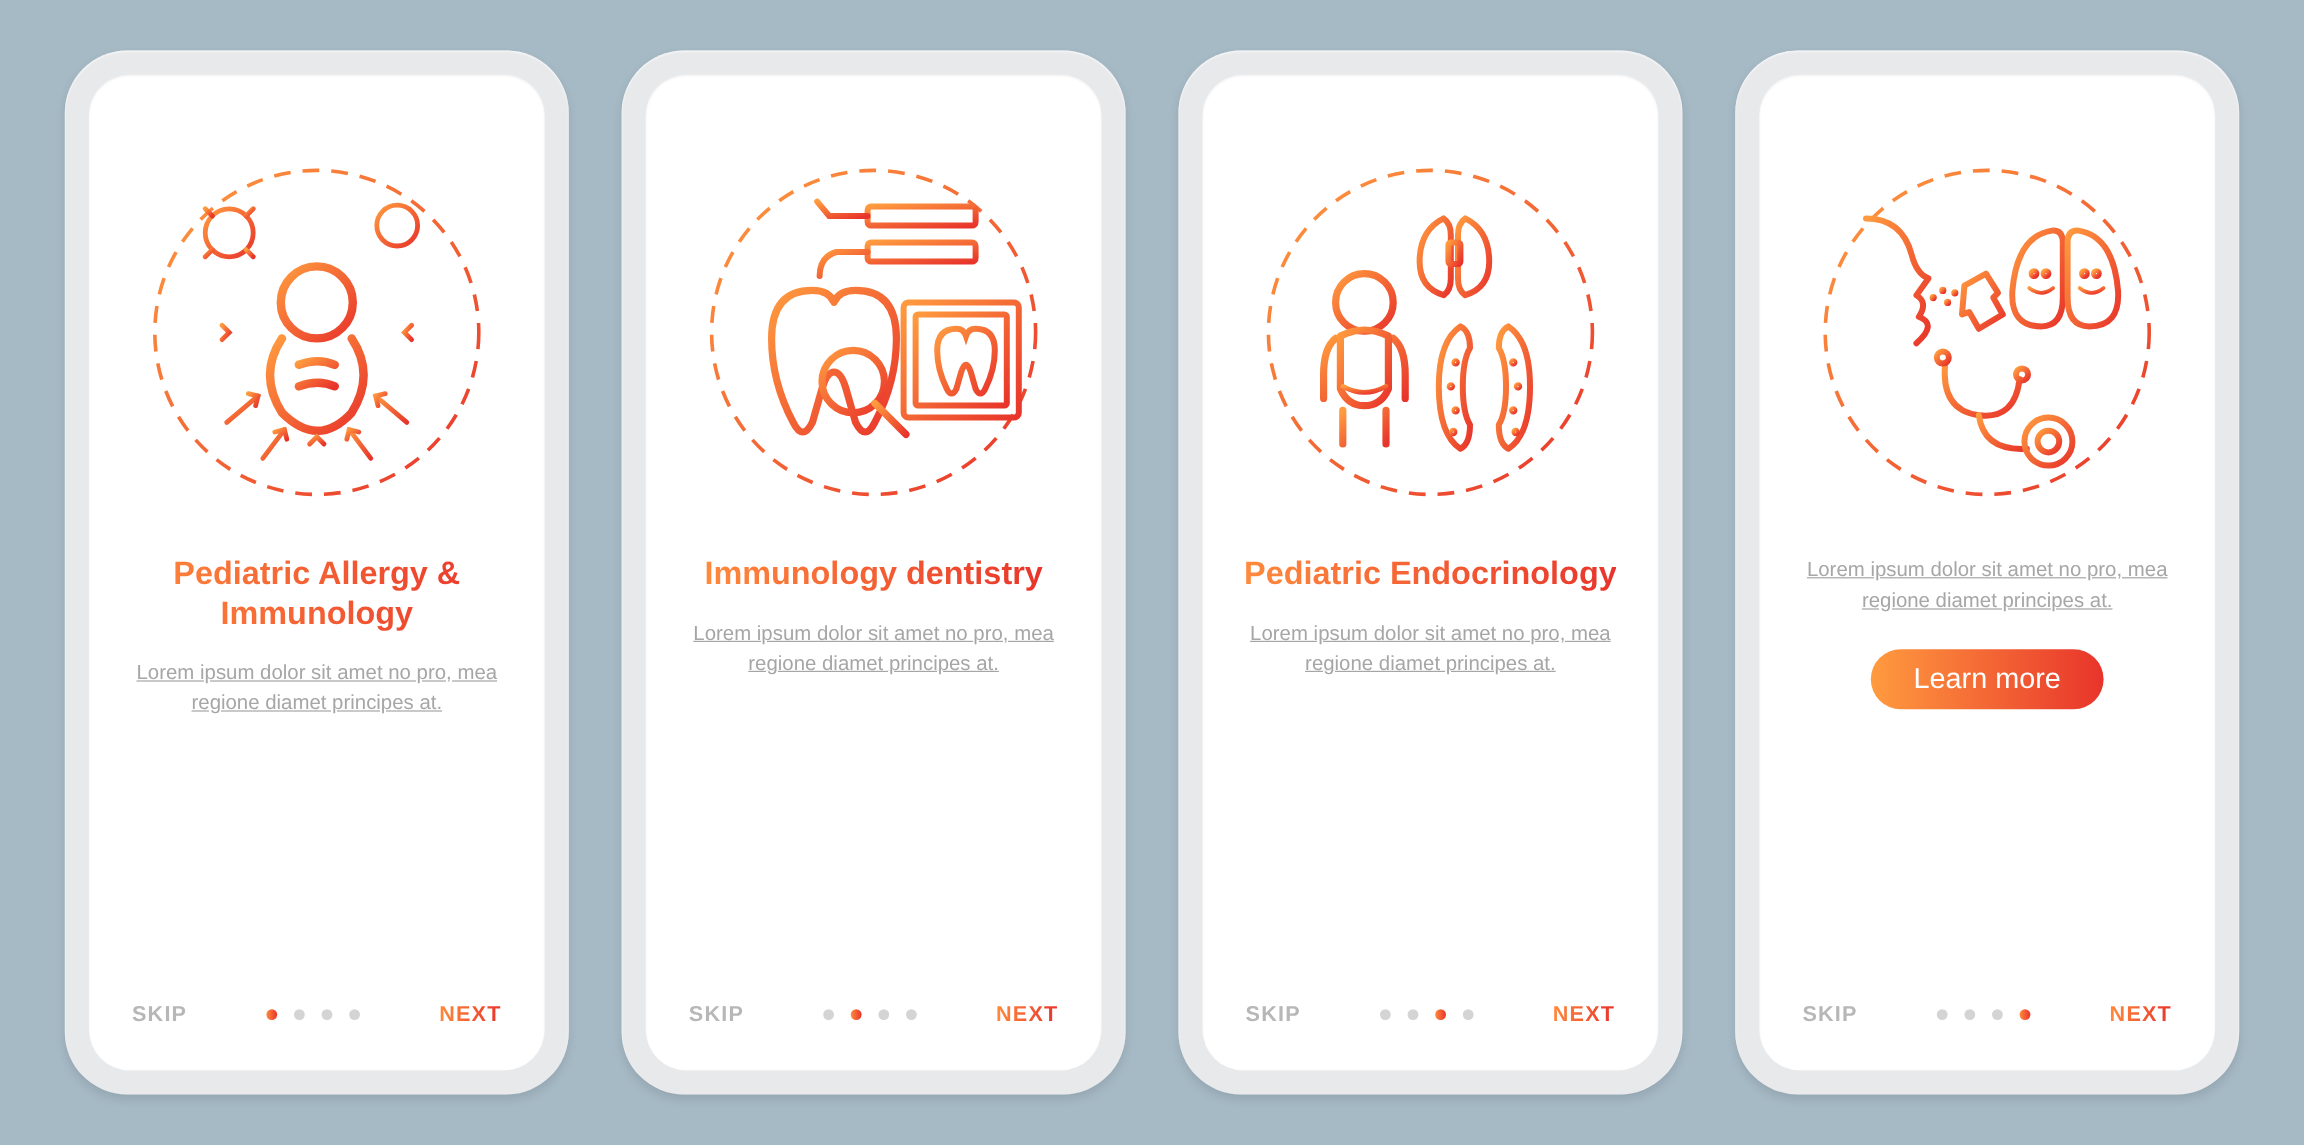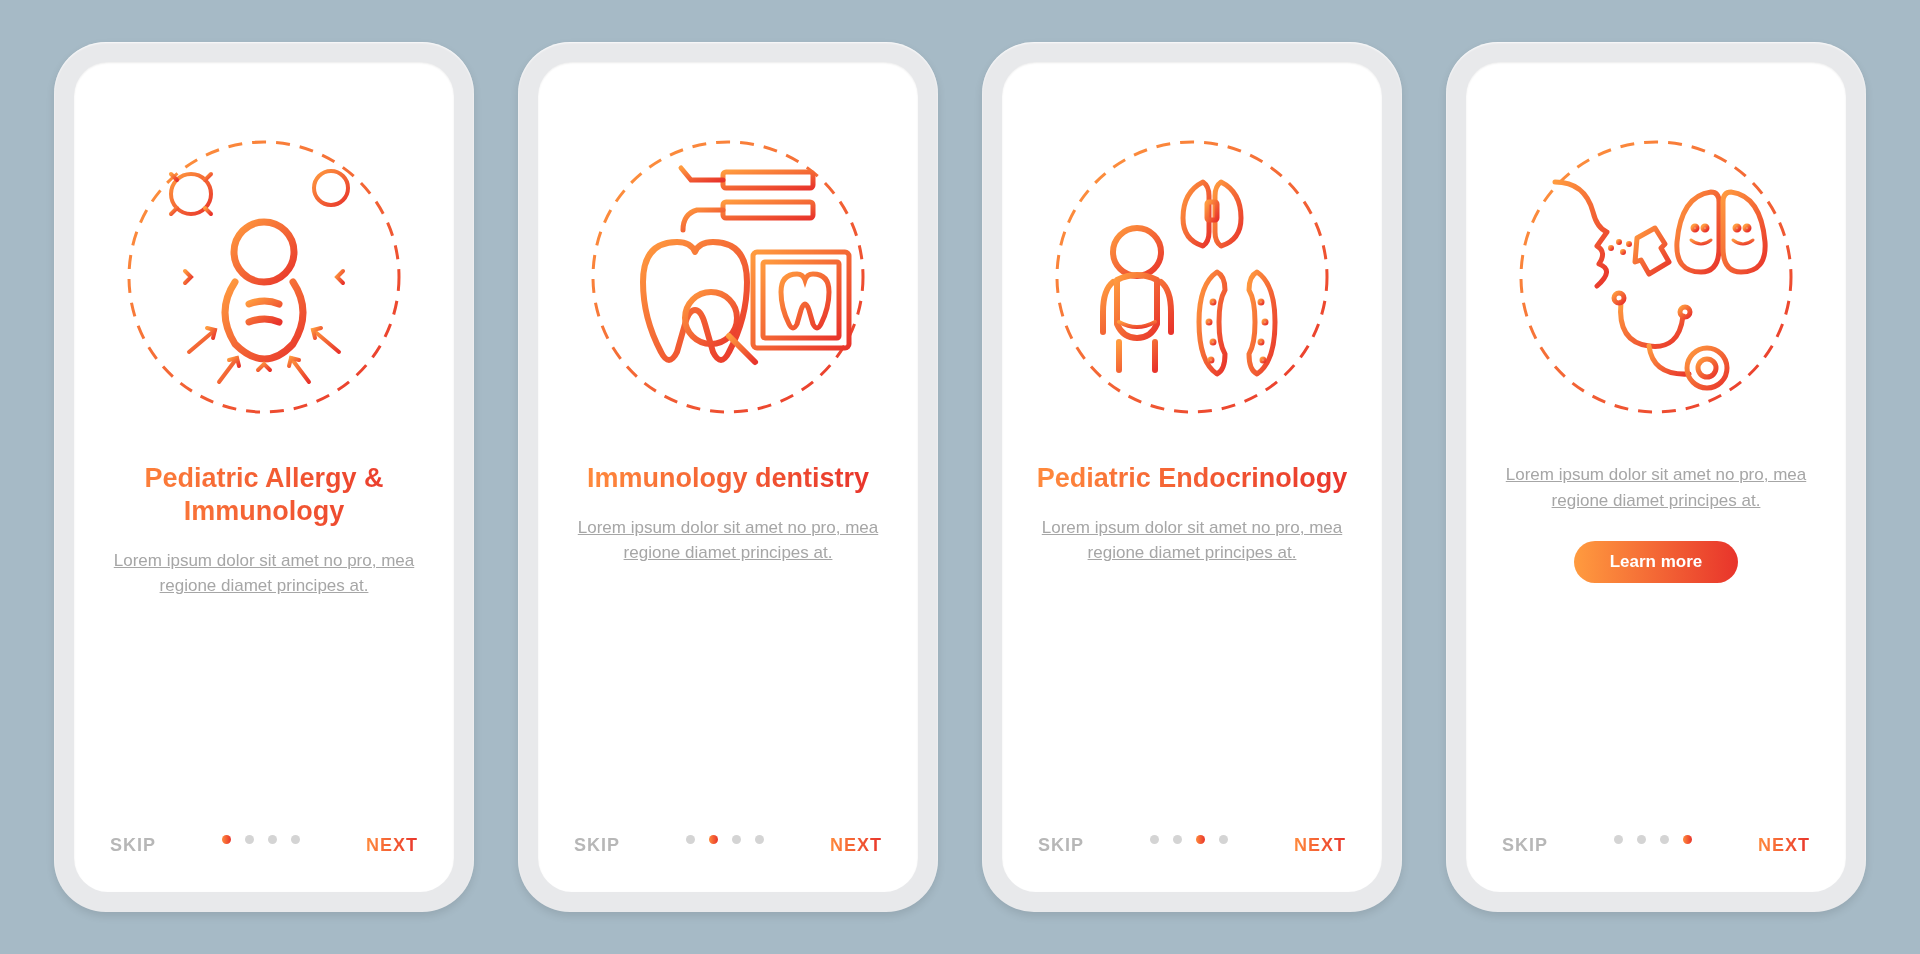--- a/index.html
+++ b/index.html
@@ -66,31 +66,31 @@
     text-decoration: underline;
   }
   .cta {
     display: inline-flex;
     align-items: center;
     justify-content: center;
     padding: 11px 36px;
     border-radius: 999px;
     background: linear-gradient(90deg, #ff9b3f 0%, #e8342b 100%);
     color: #fff;
-    font-size: 17px;
-    font-weight: 700;
+    font-size: 24px;
+    font-weight: 400;
     margin-bottom: 12px;
     border: none;
     cursor: pointer;
   }
   .spacer { flex: 1; }
   .nav {
     width: 100%;
     display: flex;
-    align-items: flex-start;
+    align-items: center;
     justify-content: space-between;
     padding: 0 6px;
   }
   .skip, .next {
     font-size: 18px;
     font-weight: 600;
     letter-spacing: 1px;
     background: none;
     border: none;
     cursor: pointer;

